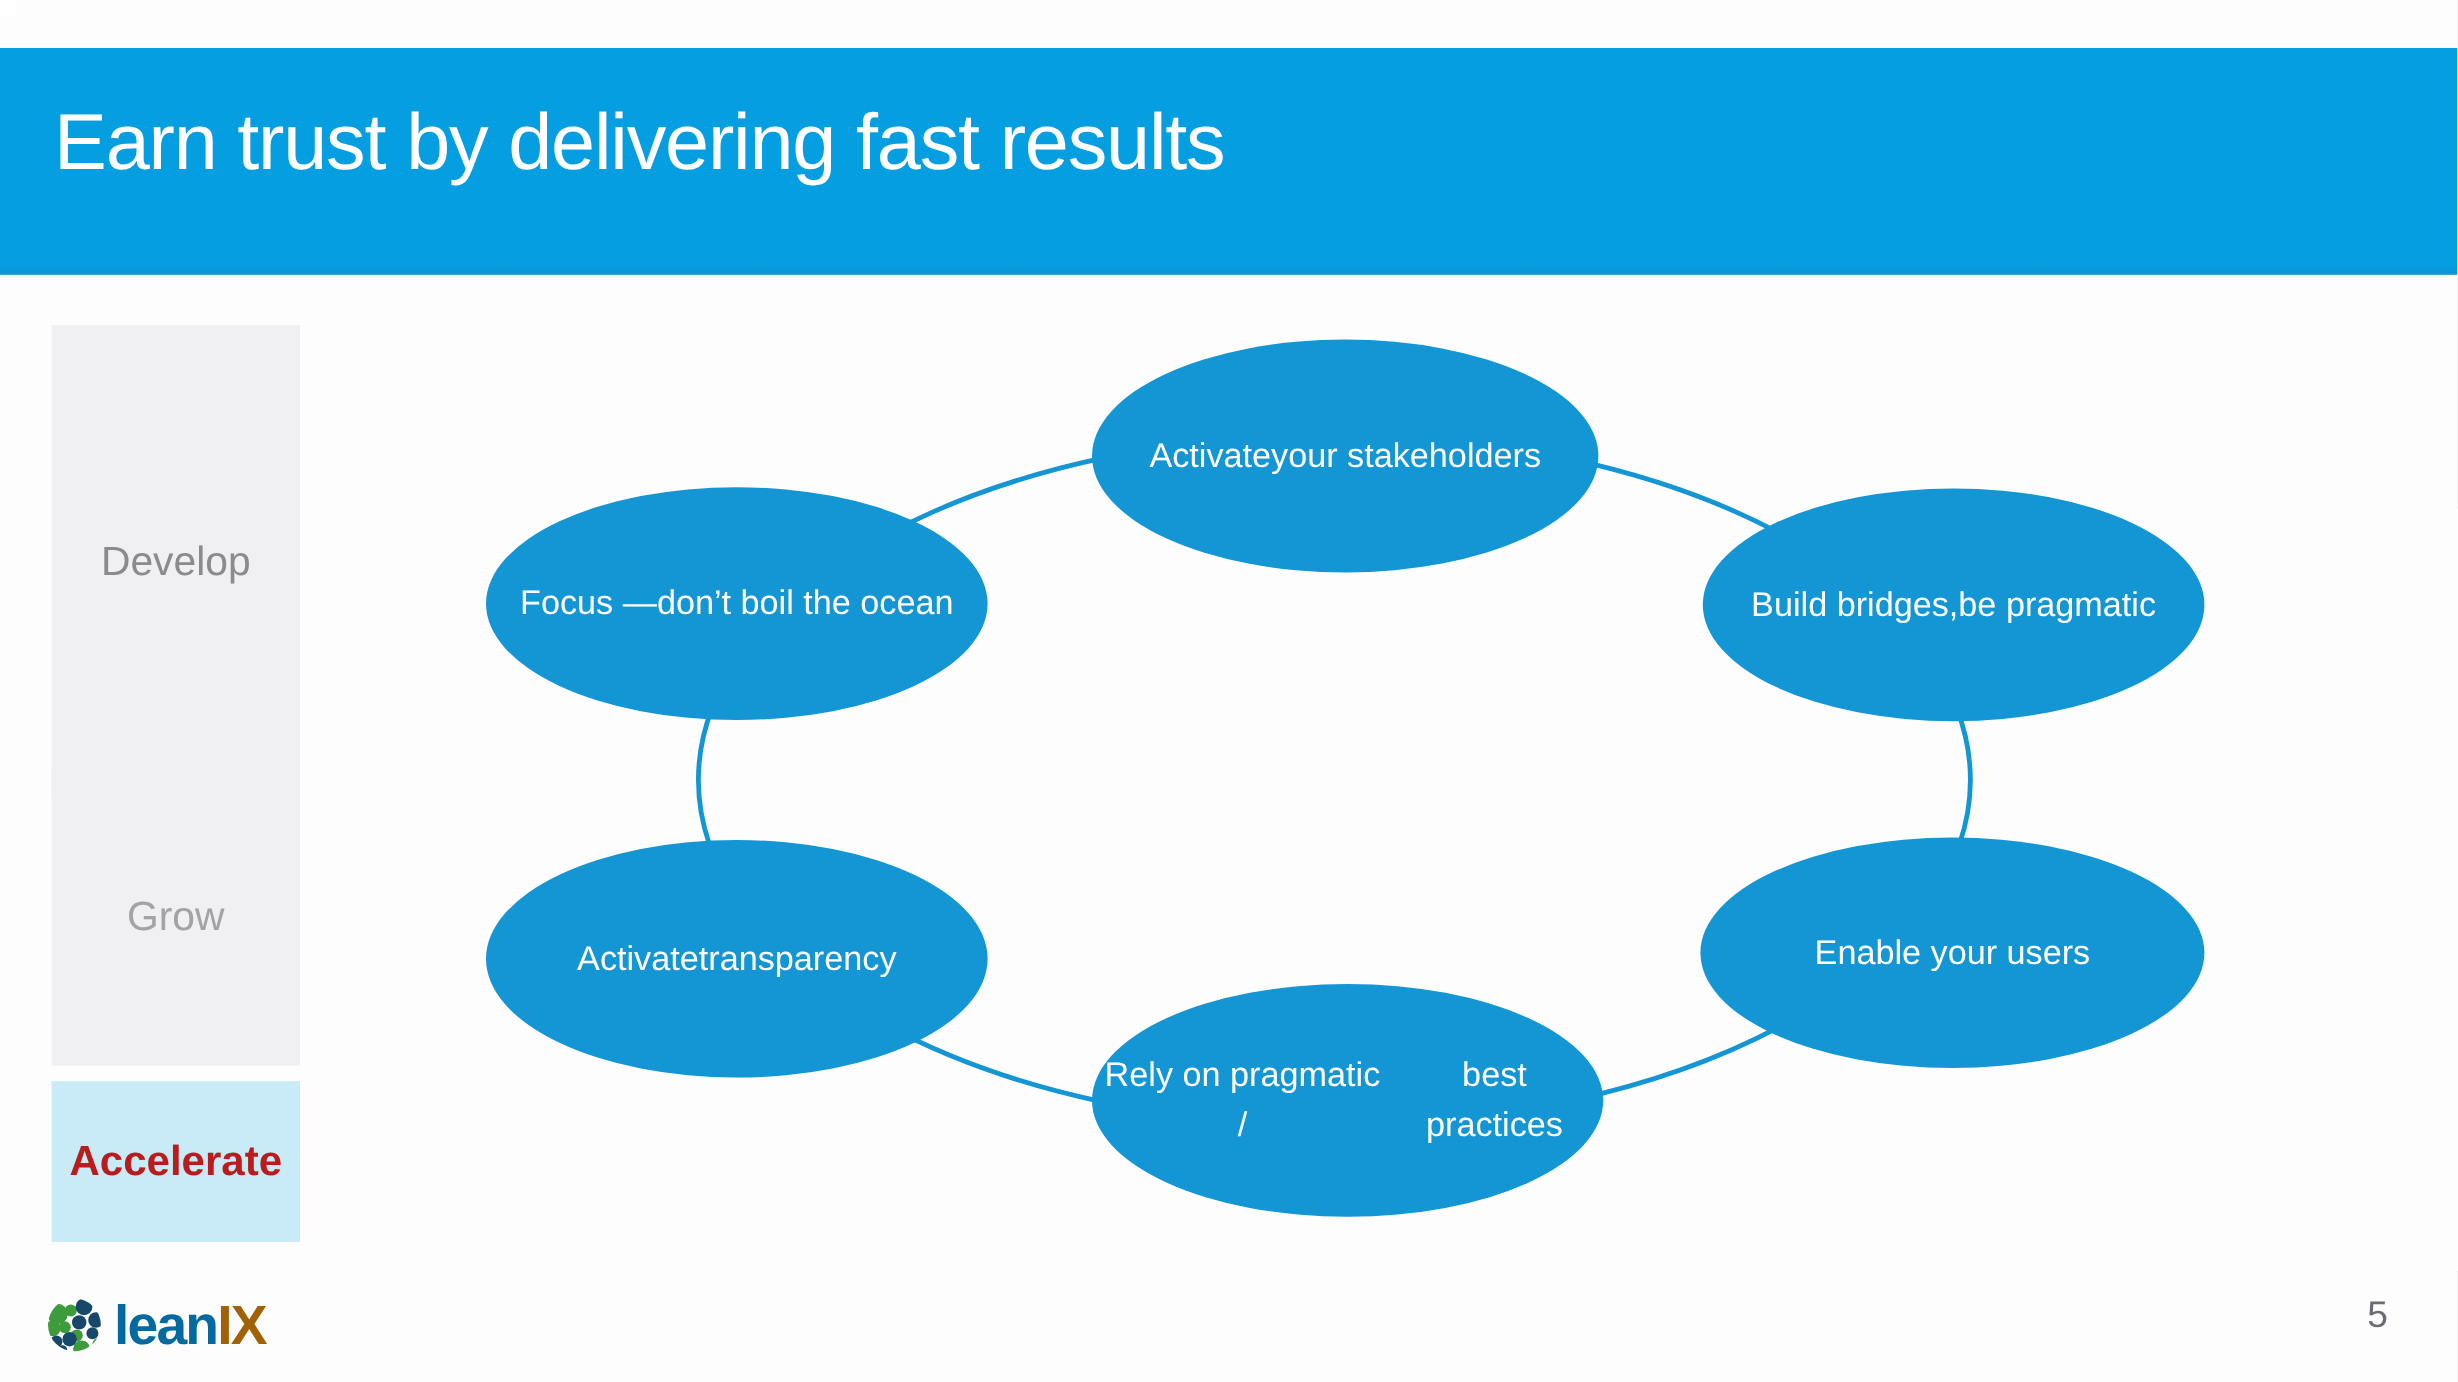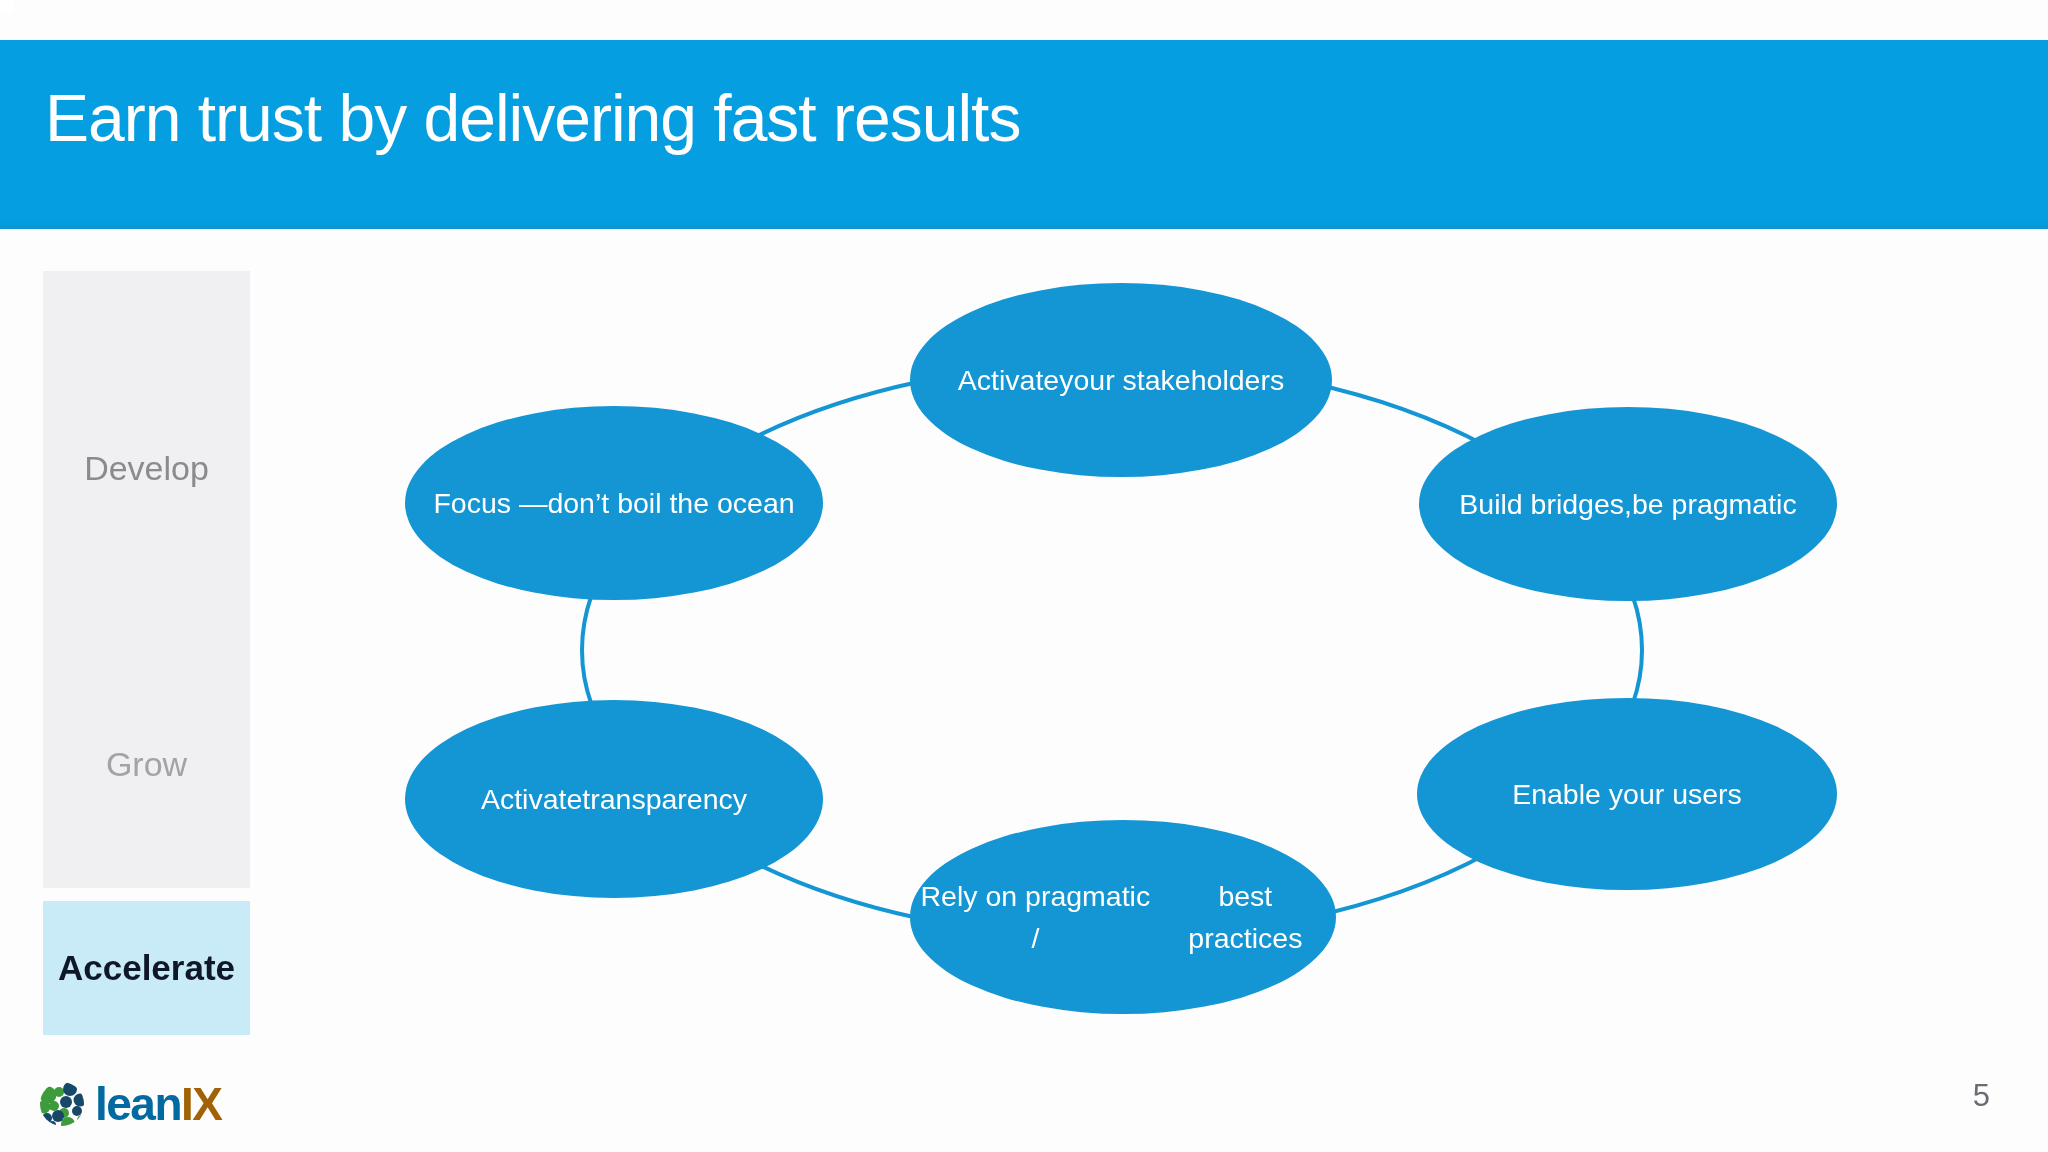--- a/index.html
+++ b/index.html
@@ -23,21 +23,21 @@
   .phase{
     position:absolute;left:43px;width:207px;
     display:flex;align-items:center;justify-content:center;
     background:#f0eff1;
   }
   .phase-develop{top:225px;height:394px;margin-top:46px;}
   .phase-grow{top:640px;height:248px;}
   .phase-accelerate{top:901px;height:134px;background:#c9ebf8;}
   .phase .label{font-size:34px;color:#8b8a8e;}
   .phase-grow .label{color:#a3a2a6;}
-  .phase-accelerate .label{font-size:35px;font-weight:700;color:#0f172a;}
+  .phase-accelerate .label{font-size:35px;font-weight:700;color:#b91c1c;}
   
   .diagram-svg{position:absolute;left:0;top:0;width:2048px;height:1152px;}
   .node-text{
     position:absolute;width:420px;height:84px;
     display:flex;justify-content:center;align-items:center;
     color:#ffffff;font-size:28.5px;line-height:42px;text-align:center;
   }
   .node-text .l:empty{display:none;}
   
   .logo{position:absolute;left:38px;top:1080px;display:flex;align-items:center;gap:9px;}

